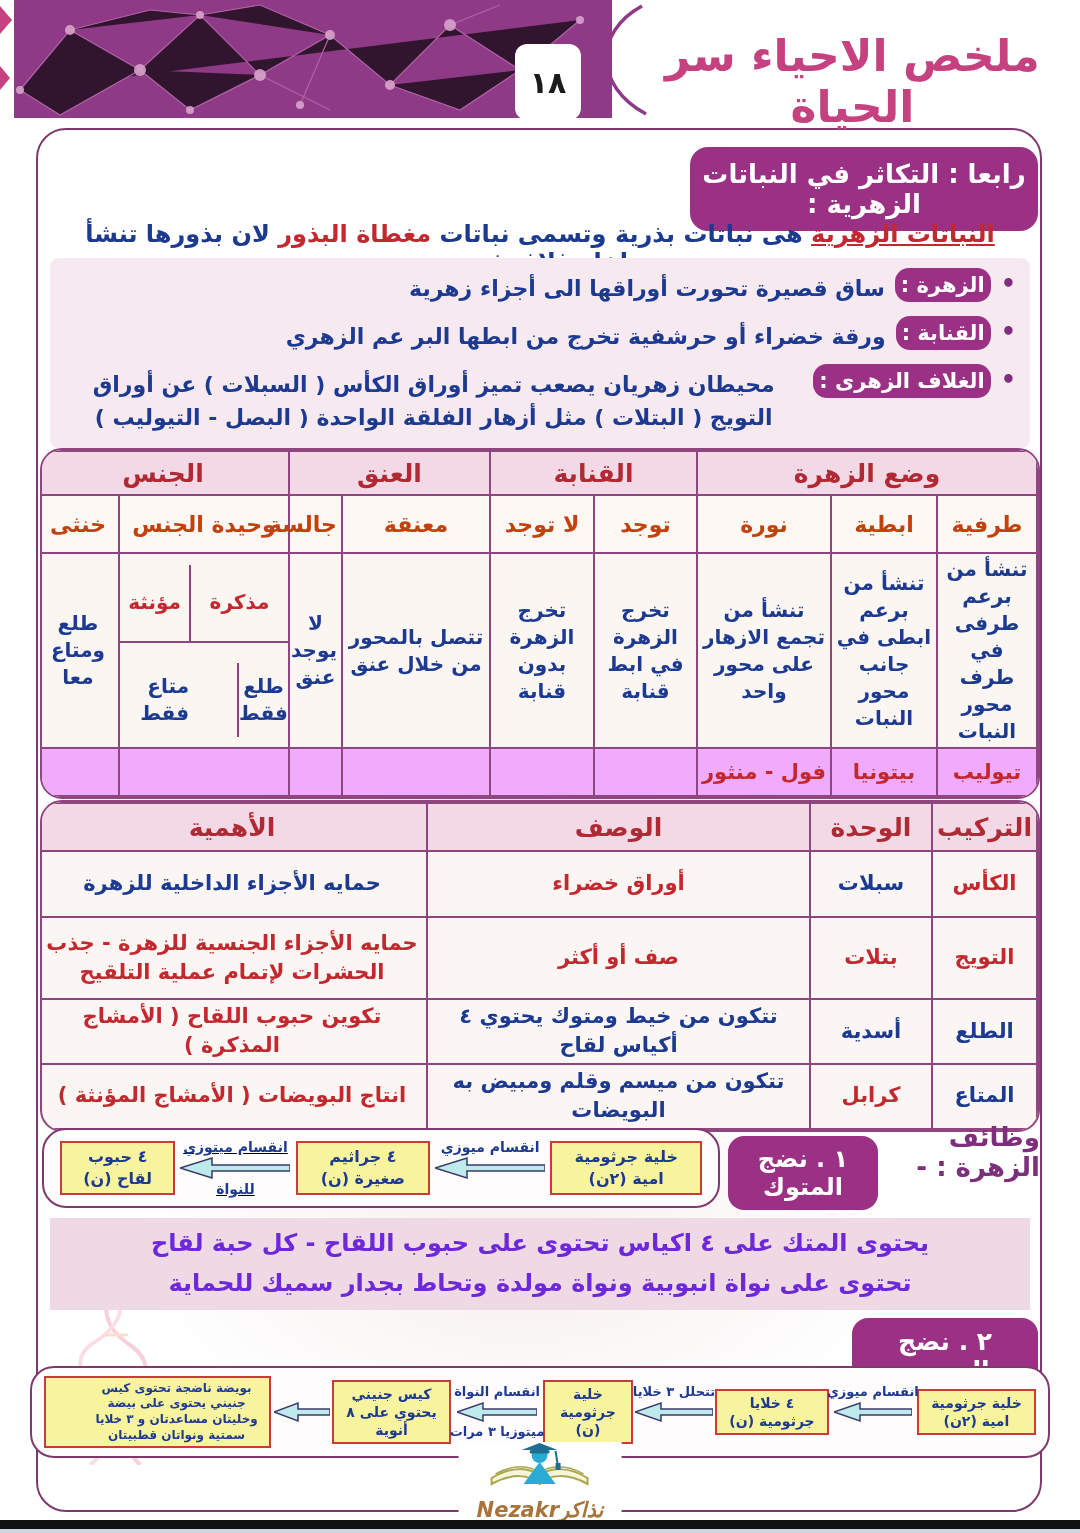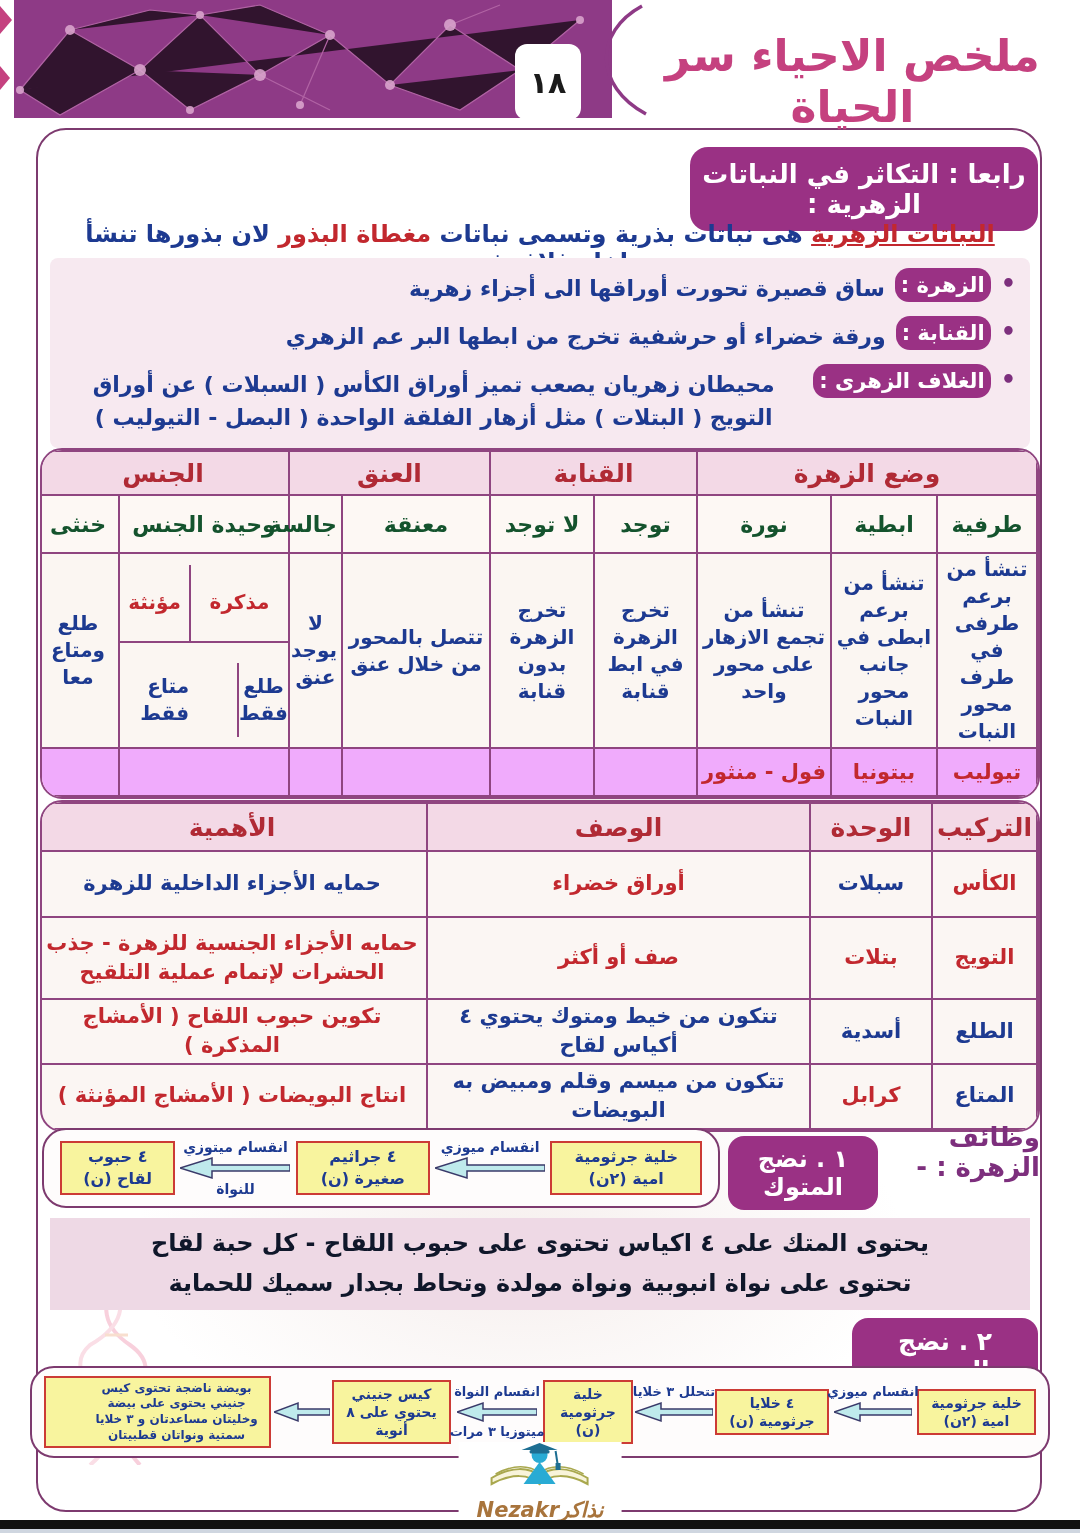--- a/index.html
+++ b/index.html
@@ -51,21 +51,21 @@
   .def-badge { background:#9a3184; color:#fff; border-radius:14px; padding:5px 6px;
     font-size:21px; white-space:nowrap; }
   .def-text { color:#1d3a91; font-size:22px; padding-top:4px; line-height:1.5; }
   .def-center { max-width:820px; text-align:center; }
 
   
   .tbl-wrap { position:absolute; border:2px solid #8f4580; border-radius:22px; overflow:hidden; background:#fbf6f3; }
   table { border-collapse:collapse; width:100%; table-layout:fixed; }
   td, th { border:2px solid #8f4580; text-align:center; vertical-align:middle; padding:2px 4px; }
   .gh { background:#f3d9e6; color:#b02a35; font-size:25px; height:44px; }
-  .sh { background:#fdf8f4; color:#14532d; font-size:22px; height:58px; }
+  .sh { background:#fdf8f4; color:#c2410c; font-size:22px; height:58px; }
   .bd { background:#fbf6f2; color:#1d3a91; font-size:20px; line-height:1.35; }
   .ex { height:48px; font-size:21px; color:#c2282e; background:#f0abfc; }
   .split { display:grid; grid-template-columns:1fr 1fr; height:172px; }
   .split > div { display:flex; align-items:center; justify-content:center; font-size:20px; }
   .sp-a { border-left:2px solid #8f4580; border-bottom:2px solid #8f4580; color:#c2282e; height:78px; }
   .sp-b { border-bottom:2px solid #8f4580; color:#c2282e; height:78px; }
   .sp-c { border-left:2px solid #8f4580; color:#1d3a91;margin-left:48px; }
   .sp-d { color:#1d3a91;text-align:right; }
   #tbl1 { left:40px; top:448px; width:1000px; }
   #tbl1 td.bd { height:172px; }
@@ -92,21 +92,21 @@
   #flow2 .fbox { font-size:14px; line-height:1.3; }
   .fbox-sm { font-size:12px !important; line-height:1.3 !important; }
   .fa { position:relative; display:flex; flex-direction:column; align-items:center; justify-content:center; }
   .fa .lt, .fa .lb { color:#1d3a91; font-size:14px; white-space:nowrap; height:18px; line-height:18px; }
   #flow2 .fa .lt, #flow2 .fa .lb { font-size:13px; }
   .fa svg { display:block; }
 
   
   .note { position:absolute; left:50px; top:1218px; width:980px; height:92px; background:#eed9e5;
     display:flex; align-items:center; justify-content:center; text-align:center;
-    color:#0f172a; font-size:24px; line-height:1.65; padding:0 64px; }
+    color:#6d28d9; font-size:24px; line-height:1.65; padding:0 64px; }
 
   
   .logo { position:absolute; left:50%; top:1442px; transform:translateX(-50%); z-index:5;
     background:#fff; padding:0 18px; text-align:center; }
   .logo-text { font-size:21px; color:#a8743c; font-style:italic; margin-top:-4px; }
   .black-bar { position:absolute; left:0; top:1520px; width:1080px; height:9px; background:#111; z-index:6; }
   .gray-bar { position:absolute; left:0; top:1529px; width:1080px; height:4px; background:#cfd6e0; z-index:6; }
 </style>
 </head>
 <body>
@@ -295,21 +295,21 @@
     <div class="flow" id="flow1">
       <div class="fbox" style="width:158px;">خلية جرثومية امية (٢ن)</div>
       <div class="fa" style="width:126px;">
         <span class="lt">انقسام ميوزي</span>
         <svg width="110" height="24" viewBox="0 0 110 24">
           <polygon points="110,9 32,9 32,2 0,12 32,22 32,15 110,15" fill="#bfeaec" stroke="#3a3a6a" stroke-width="1.5"></polygon>
         </svg>
         <span class="lb"></span>
       </div>
       <div class="fbox" style="width:140px;">٤ جراثيم صغيرة (ن)</div>
-      <div class="fa" style="width:126px;">
+      <div class="fa" style="width:126px;text-decoration:underline;">
         <span class="lt">انقسام ميتوزي</span>
         <svg width="110" height="24" viewBox="0 0 110 24">
           <polygon points="110,9 32,9 32,2 0,12 32,22 32,15 110,15" fill="#bfeaec" stroke="#3a3a6a" stroke-width="1.5"></polygon>
         </svg>
         <span class="lb">للنواة</span>
       </div>
       <div class="fbox" style="width:120px;">٤ حبوب لقاح (ن)</div>
     </div>
 
     <div class="note">يحتوى المتك على ٤ اكياس تحتوى على حبوب اللقاح - كل حبة لقاح تحتوى على نواة انبوبية ونواة مولدة وتحاط بجدار سميك للحماية</div>

